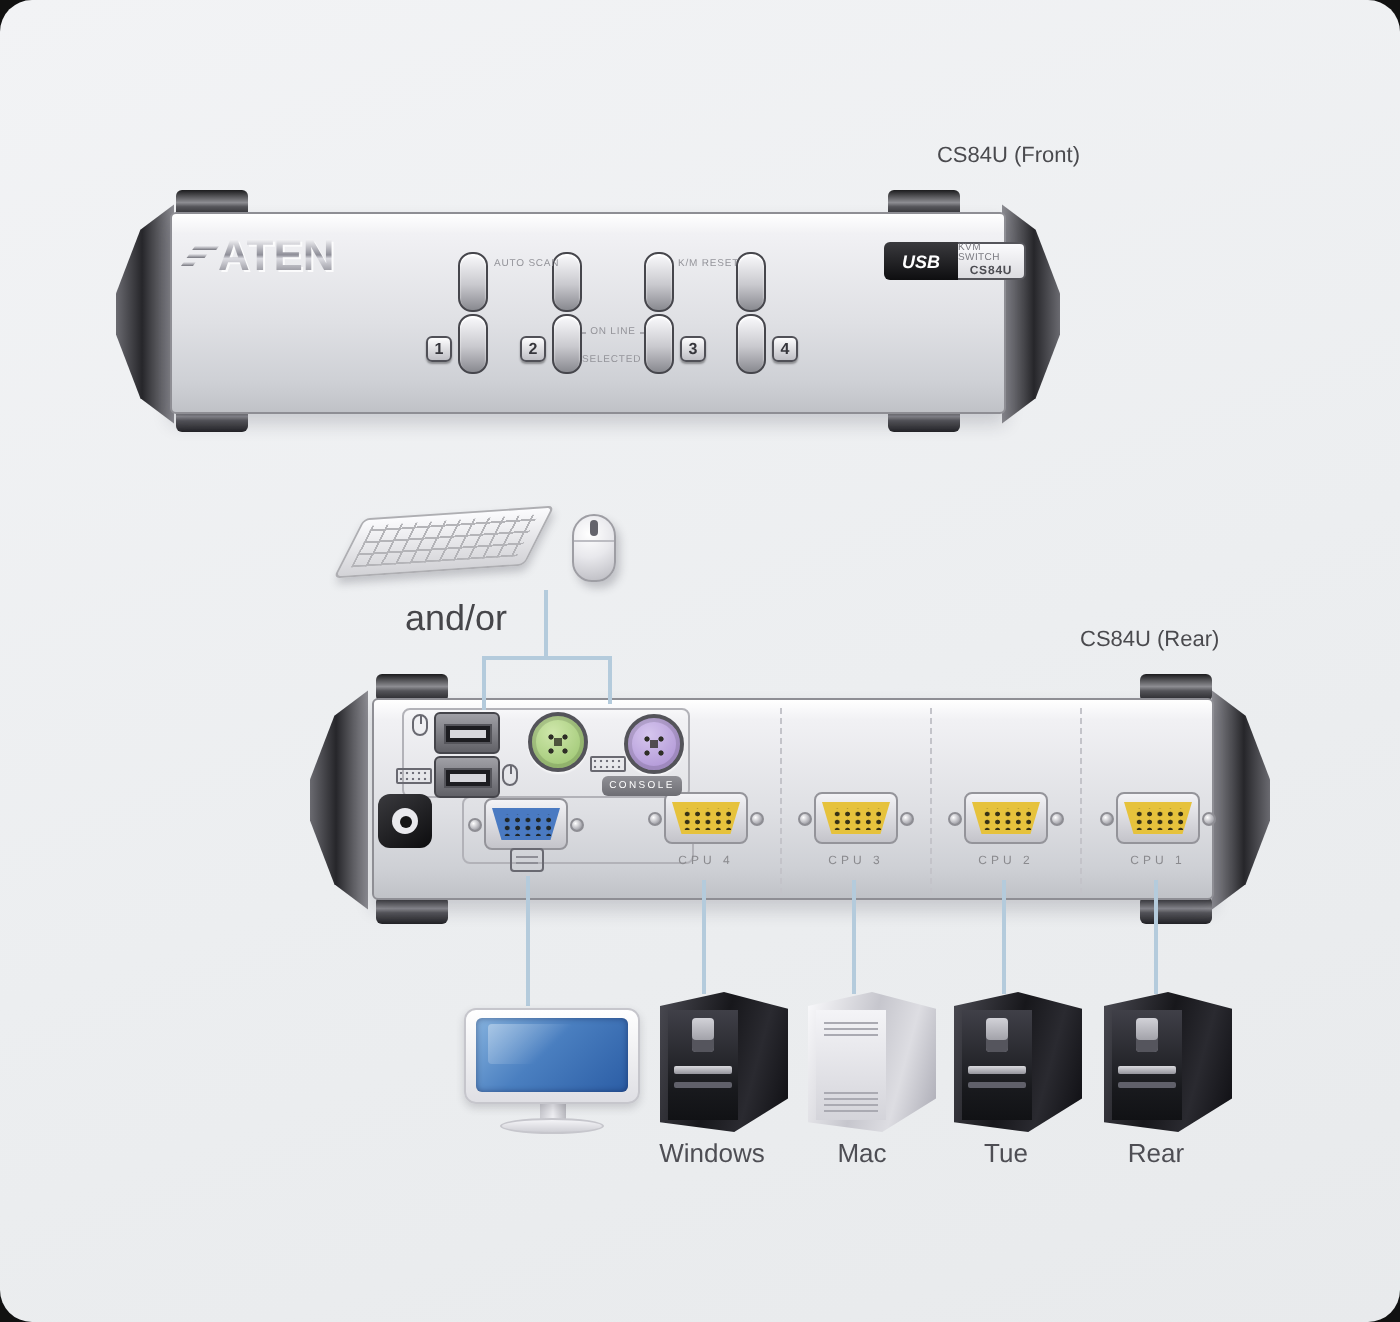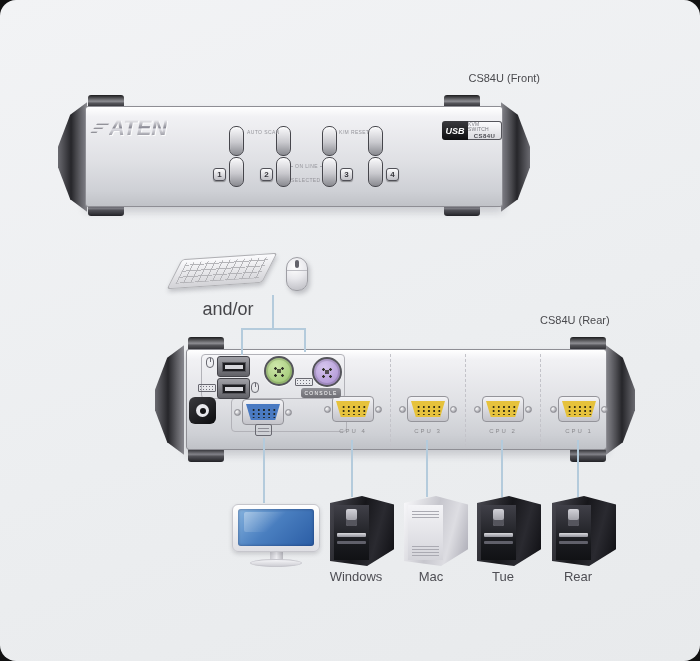--- a/index.html
+++ b/index.html
@@ -21,41 +21,41 @@
     background:linear-gradient(270deg,#6a6a70 0%,#26262a 45%,#8d8d93 100%);}
   .panel-body{z-index:3;border:1px solid #8e8e94;border-radius:3px;
     background:linear-gradient(180deg,#ffffff 0%,#f1f1f4 10%,#dfe0e4 55%,#ced0d5 85%,#c0c2c7 100%);
     box-shadow:0 5px 9px rgba(40,40,55,.18);}
 
   
   .logo-wrap{display:flex;align-items:center;gap:3px;z-index:4;}
   .wing{display:flex;flex-direction:column;gap:2px;transform:skewX(-35deg);}
   .wing span{display:block;height:2px;background:linear-gradient(180deg,#e8e8ec,#76767e);}
   .wing .w1{width:12px;} .wing .w2{width:9px;} .wing .w3{width:6px;}
-  .logo-text{font-size:22px;font-weight:bold;font-style:italic;letter-spacing:0px;
+  .logo-text{font-size:22px;font-weight:bold;letter-spacing:0px;
     background:linear-gradient(180deg,#fdfdff 15%,#8e8e98 48%,#dcdce2 55%,#63636d 100%);
     -webkit-background-clip:text;background-clip:text;color:transparent;
     filter:drop-shadow(1px 1px 0 rgba(255,255,255,.8));}
 
   
   .pillpair{display:flex;flex-direction:column;gap:1px;z-index:4;}
   .pill{width:15px;height:30px;border:1px solid #46464c;border-radius:7px;
     background:linear-gradient(180deg,#fafafc 0%,#c9c9ce 55%,#898a90 100%);
     box-shadow:inset 0 1px 1px #fff;}
   .numbadge{width:13px;height:13px;border:1px solid #505057;border-radius:3px;z-index:4;
     background:linear-gradient(180deg,#fdfdfe,#bfbfc5);box-shadow:0 1px 1px rgba(0,0,0,.35);
     display:flex;align-items:center;justify-content:center;
     font-size:8px;font-weight:bold;color:#36363c;}
   .lbl{display:flex;align-items:center;gap:2px;z-index:4;
     font-size:5px;letter-spacing:.4px;color:#94949a;white-space:nowrap;}
   .lbl::before,.lbl::after{content:"";flex:1;height:1px;background:#a9a9af;}
 
   
   .usb-badge{display:flex;height:19px;z-index:4;}
-  .usb-tab{width:26px;background:linear-gradient(180deg,#3a3a3e,#0e0e10);border-radius:3px 0 0 3px;
+  .usb-tab{width:37px;background:linear-gradient(180deg,#3a3a3e,#0e0e10);border-radius:3px 0 0 3px;
     color:#fff;font-weight:bold;font-style:italic;font-size:9px;
     display:flex;align-items:center;justify-content:center;}
   .kvm-box{width:34px;border:1px solid #55555b;border-left:none;border-radius:0 3px 3px 0;
     background:linear-gradient(180deg,#fbfbfd,#dcdce0);
     display:flex;flex-direction:column;align-items:center;justify-content:center;line-height:1;}
   .kvm-box .l1{font-size:5px;color:#7a7a80;letter-spacing:.2px;}
   .kvm-box .l2{font-size:6px;font-weight:bold;color:#4c4c52;letter-spacing:.4px;margin-top:1px;}
 
   
   .kb{width:92px;height:30px;border:1px solid #aeaeb2;border-radius:3px;

